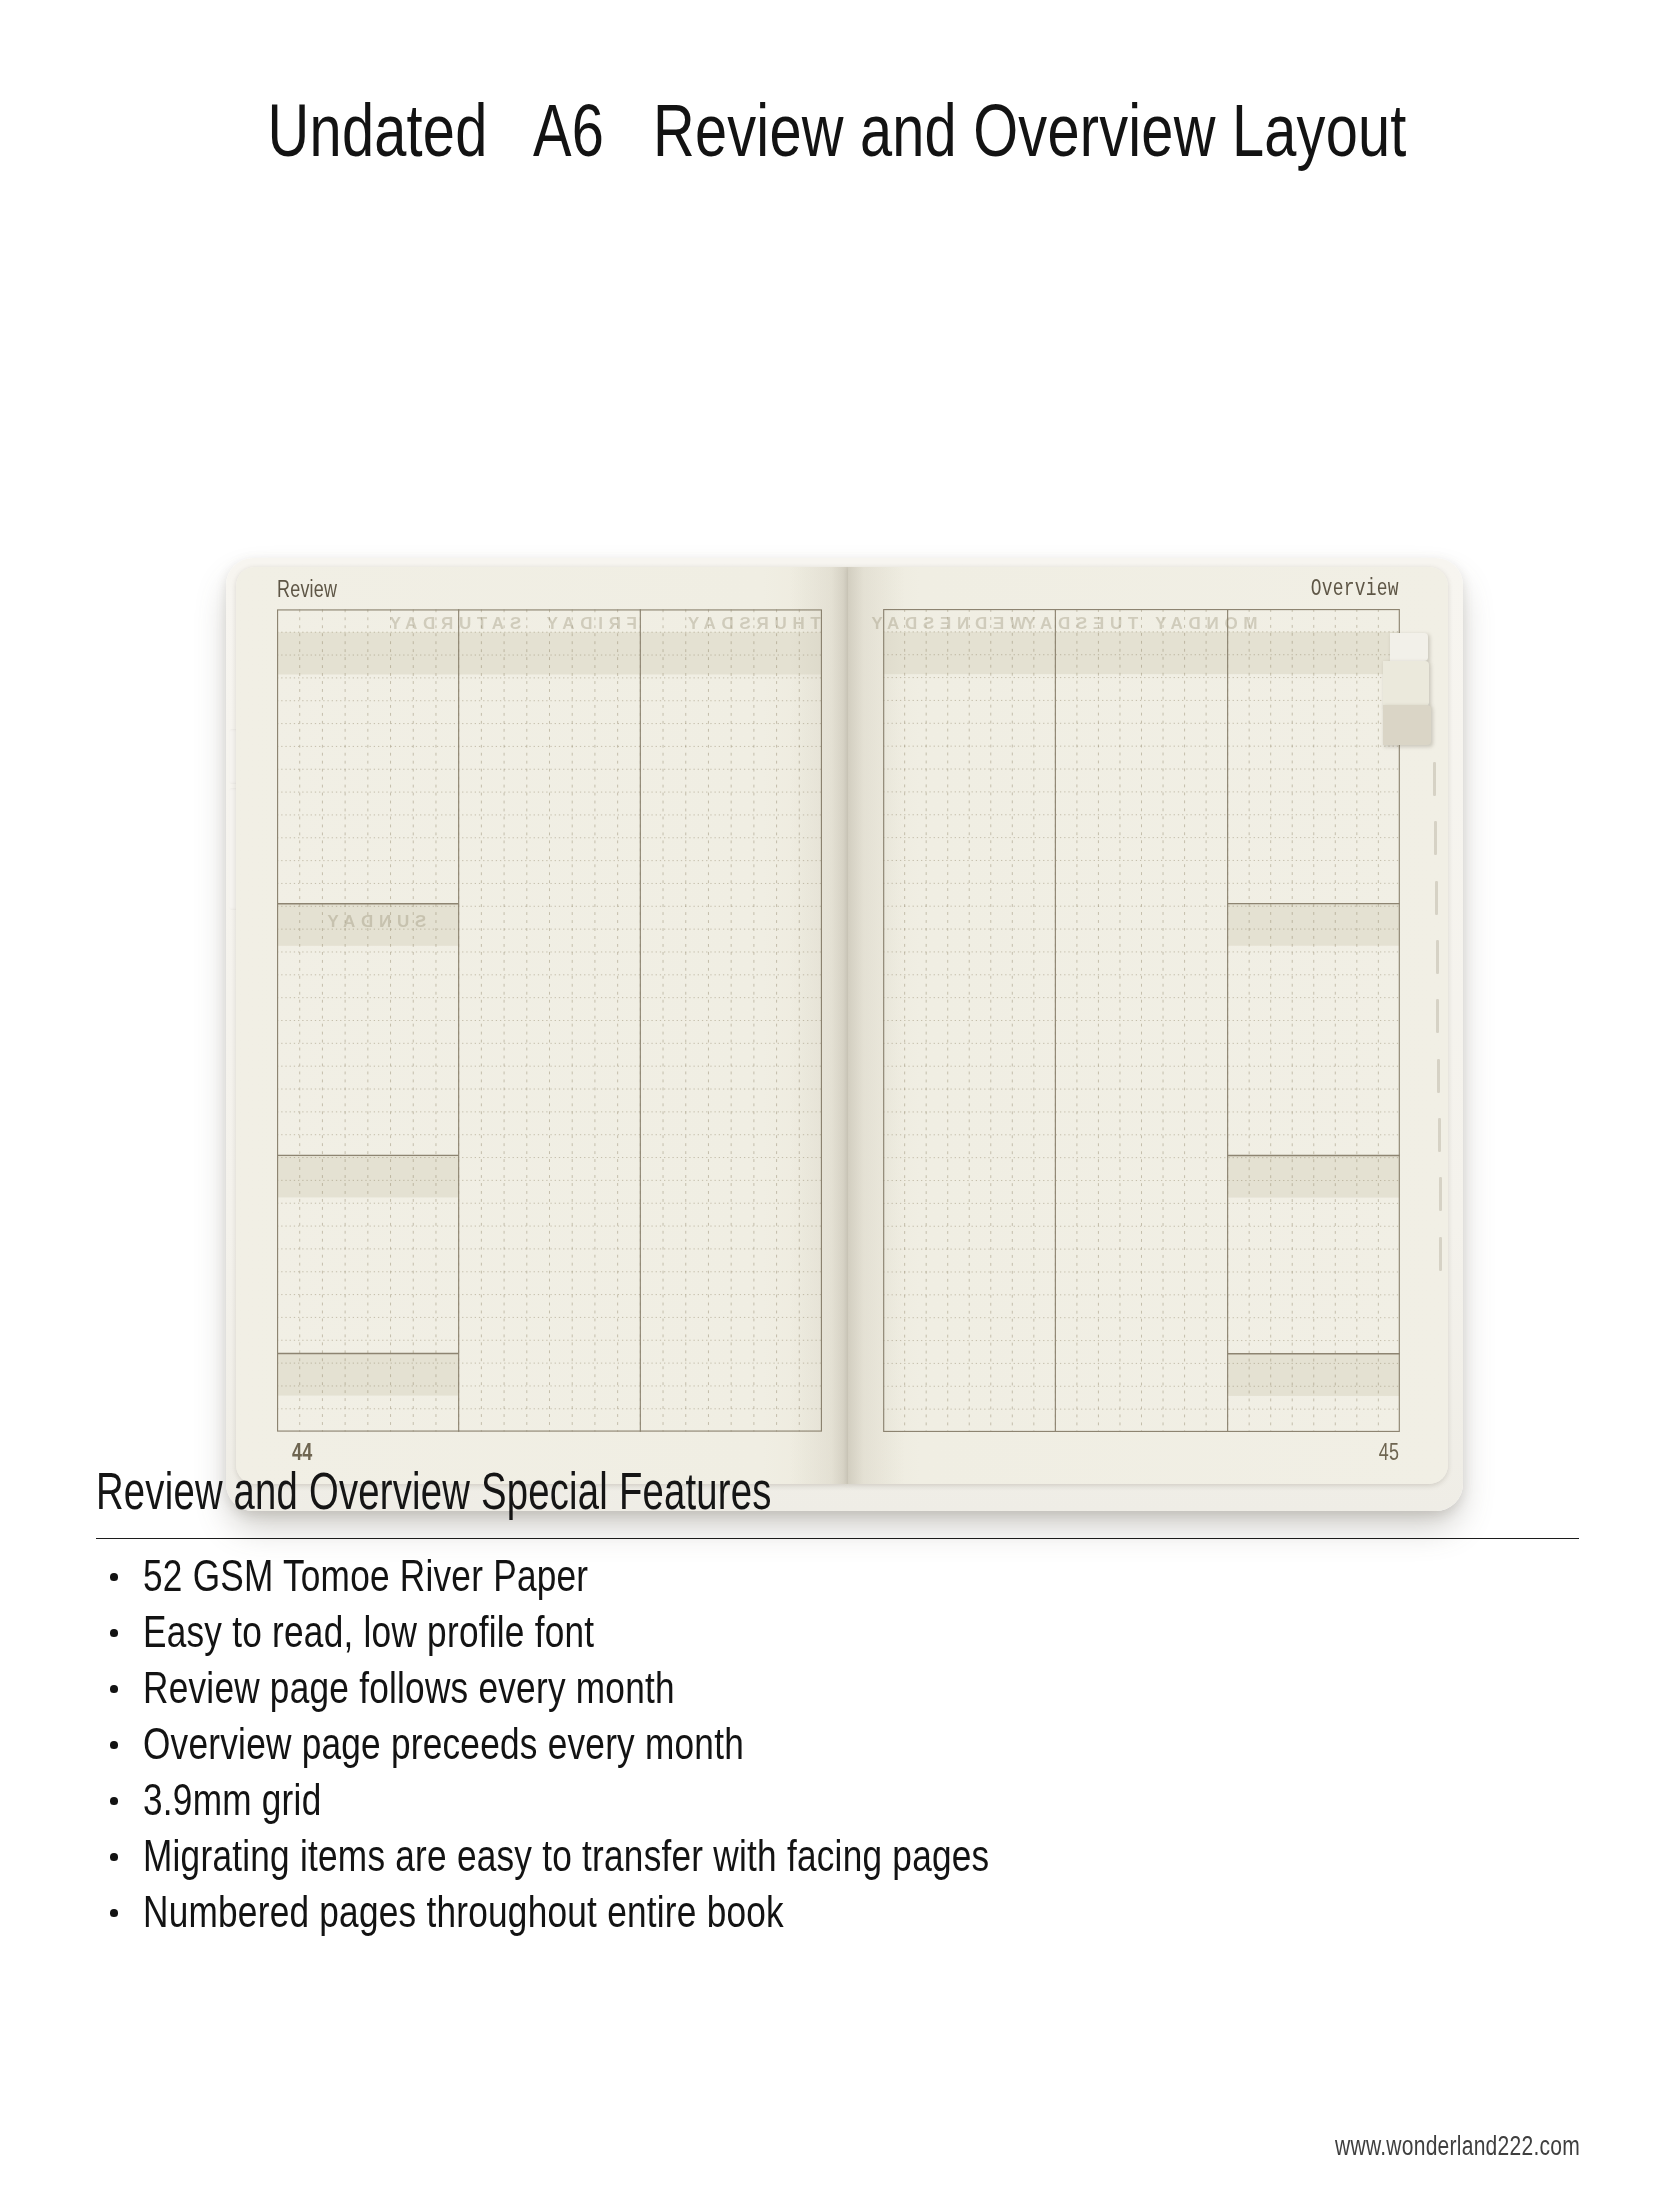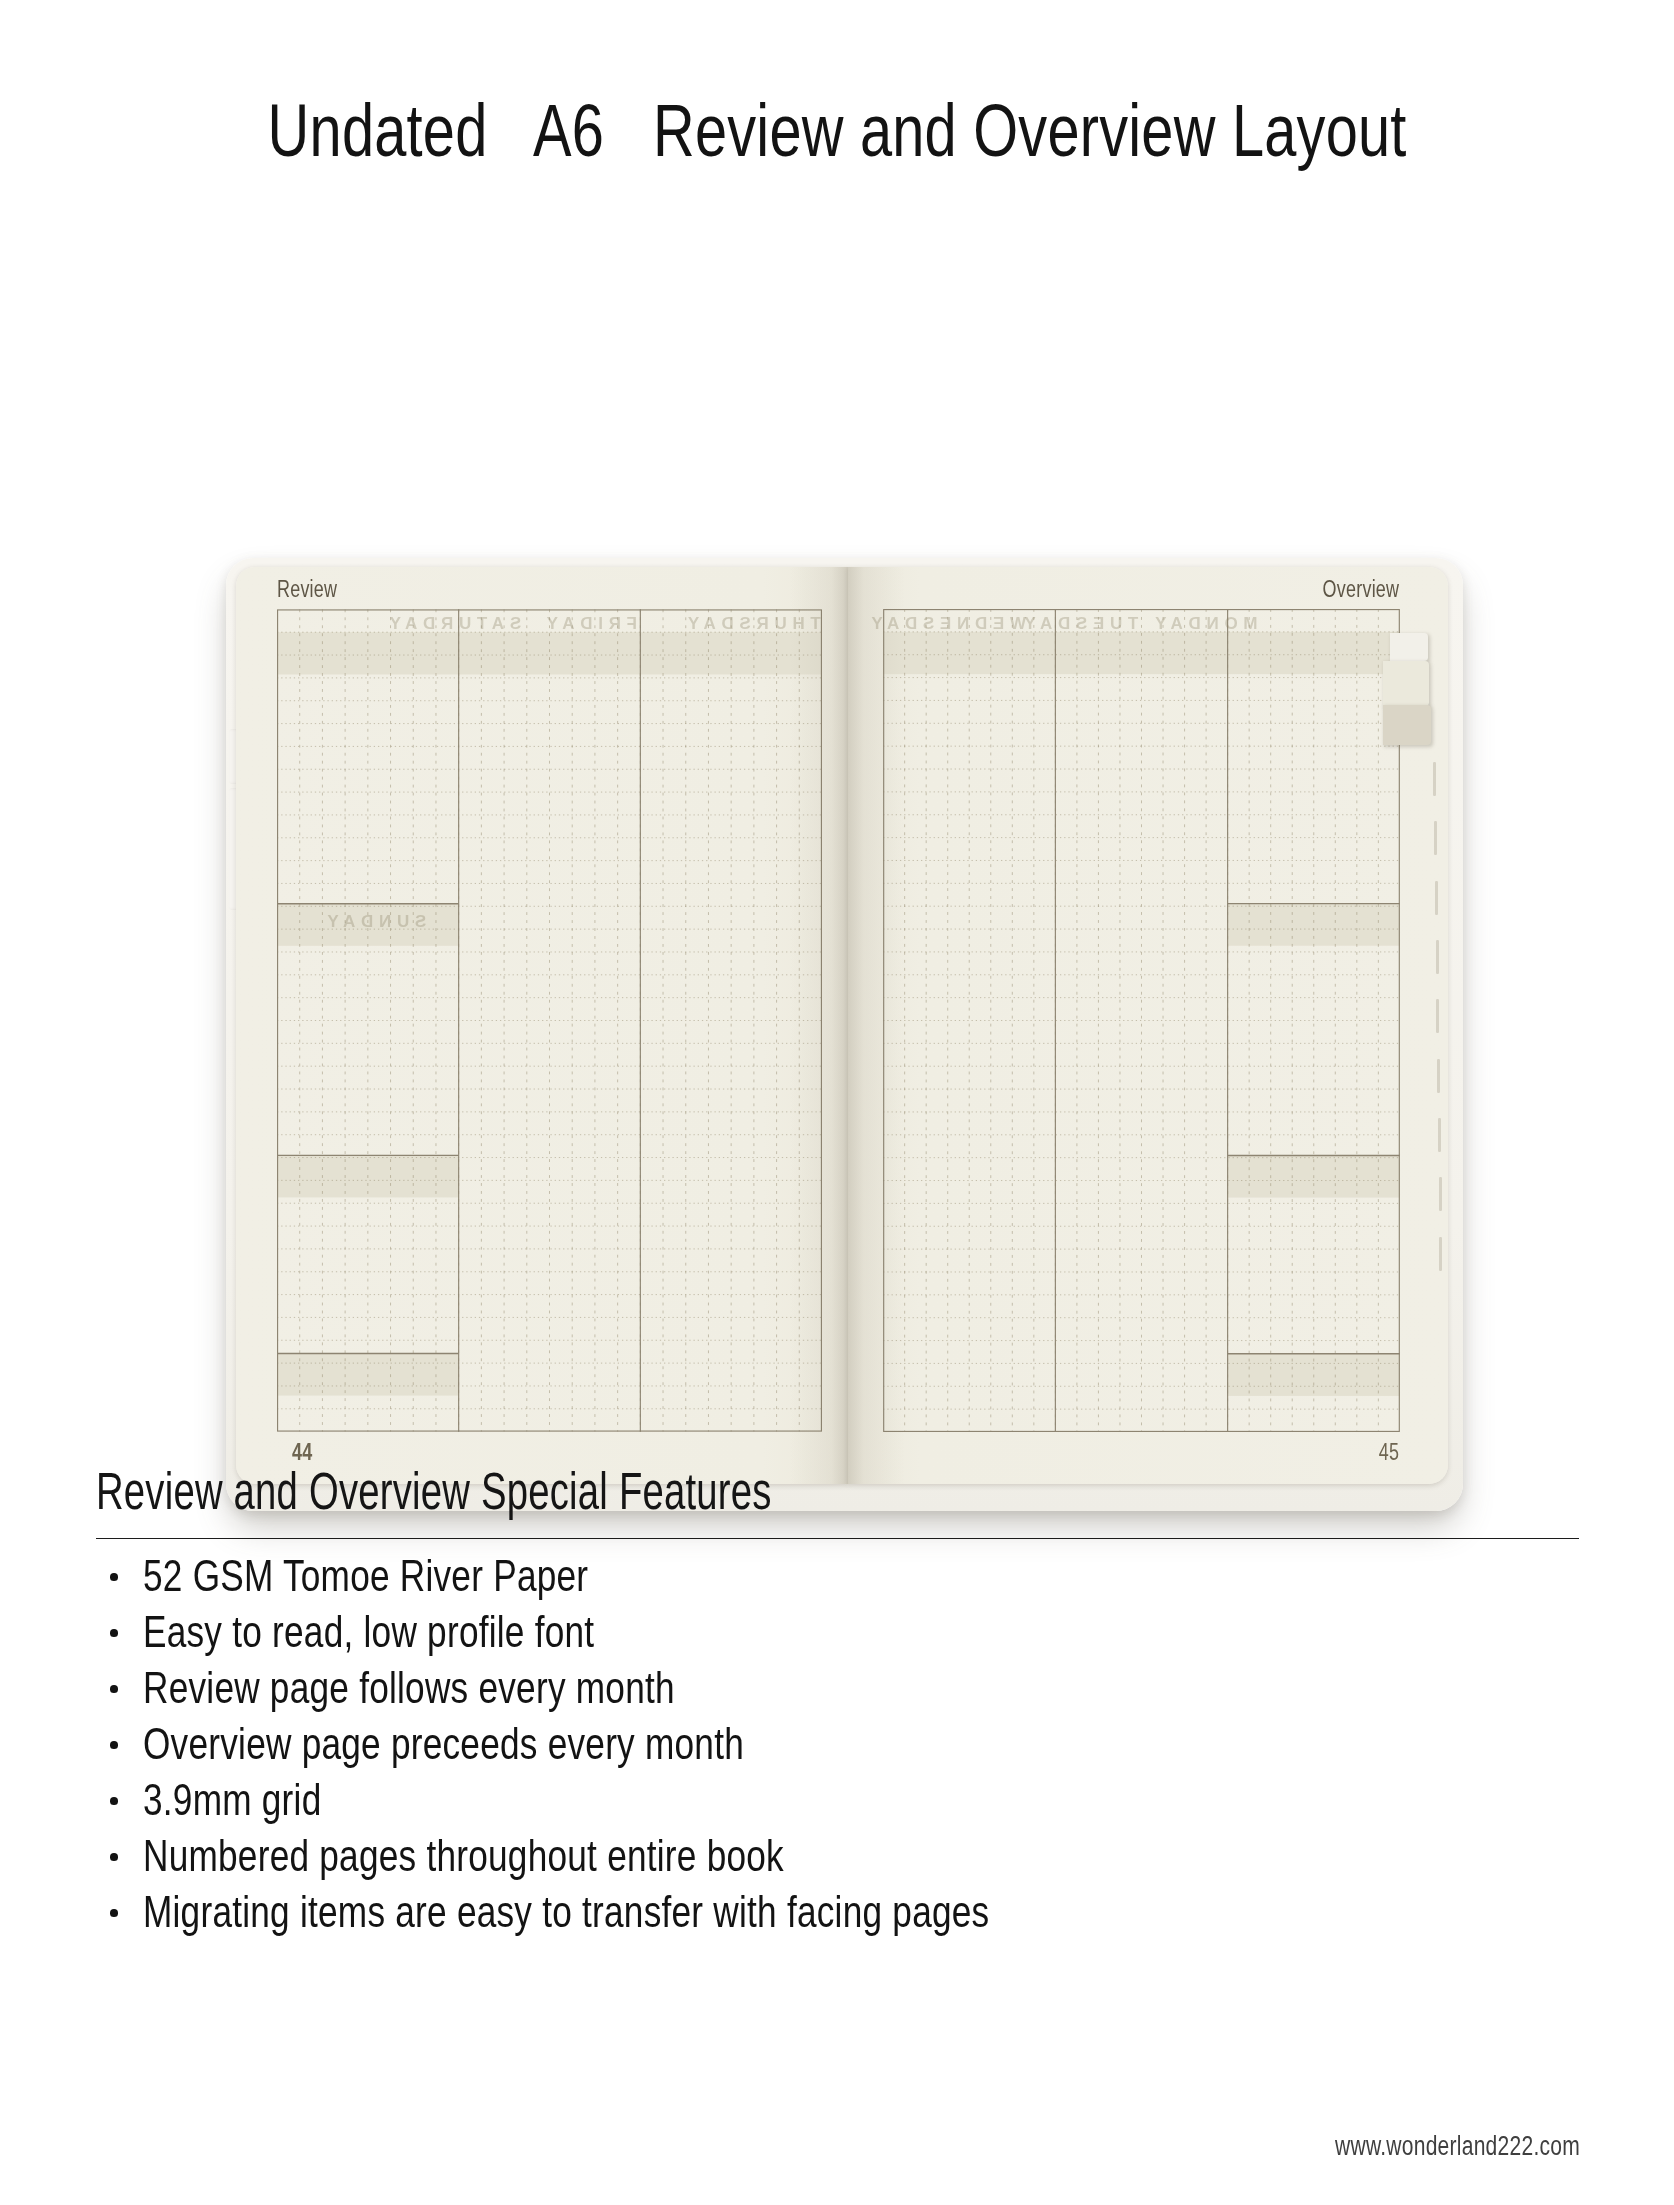--- a/index.html
+++ b/index.html
@@ -240,21 +240,21 @@
     <div class="showthrough" style="left:456px;top:54px;width:139px;">THURSDAY</div>
     <div class="showthrough" style="left:57px;top:352px;width:182px;">SUNDAY</div>
 
     <div class="showthrough" style="left:658px;top:54px;width:142px;">WEDNESDAY</div>
     <div class="showthrough" style="left:792px;top:54px;width:121px;">TUESDAY</div>
     <div class="showthrough" style="left:920px;top:54px;width:115px;">MONDAY</div>
 
     <div class="gutter"></div>
 
     <div class="page-header" style="left:51px;"><span class="cond">Review</span></div>
-    <div class="page-header" style="right:64px;text-align:right;"><span class="cond-r">Overview</span></div>
+    <div class="page-header" style="right:64px;text-align:right;font-family:Liberation Mono, monospace;"><span class="cond-r">Overview</span></div>
     <div class="page-num" style="left:66px;font-weight:bold;"><span class="cond">44</span></div>
     <div class="page-num" style="right:64px;text-align:center;"><span class="cond-r">45</span></div>
 
     <div class="tab tab-a"></div>
     <div class="tab tab-b"></div>
     <div class="tab tab-c"></div>
     <div id="edge-marks">
         <div class="edge-mark" style="left: 1207px; top: 204px;"></div>
         <div class="edge-mark" style="left: 1208px; top: 263px;"></div>
         <div class="edge-mark" style="left: 1209px; top: 323px;"></div>
@@ -269,21 +269,21 @@
 
   <div class="features">
     <div class="features-heading"><span class="cond" style="transform:scaleX(.75);">Review and Overview Special Features</span></div>
     <div class="features-rule"></div>
     <ul class="features-list">
       <li><span class="dot"></span><span class="cond">52 GSM Tomoe River Paper</span></li>
       <li><span class="dot"></span><span class="cond">Easy to read, low profile font</span></li>
       <li><span class="dot"></span><span class="cond">Review page follows every month</span></li>
       <li><span class="dot"></span><span class="cond">Overview page preceeds every month</span></li>
       <li><span class="dot"></span><span class="cond">3.9mm grid</span></li>
+      <li><span class="dot"></span><span class="cond">Migrating items are easy to transfer with facing pages</span></li>
       <li><span class="dot"></span><span class="cond">Numbered pages throughout entire book</span></li>
-      <li><span class="dot"></span><span class="cond">Migrating items are easy to transfer with facing pages</span></li>
     </ul>
   </div>
 
   <div class="site-url"><span class="cond-r">www.wonderland222.com</span></div>
 
 </div>
 
 
 </body></html>

